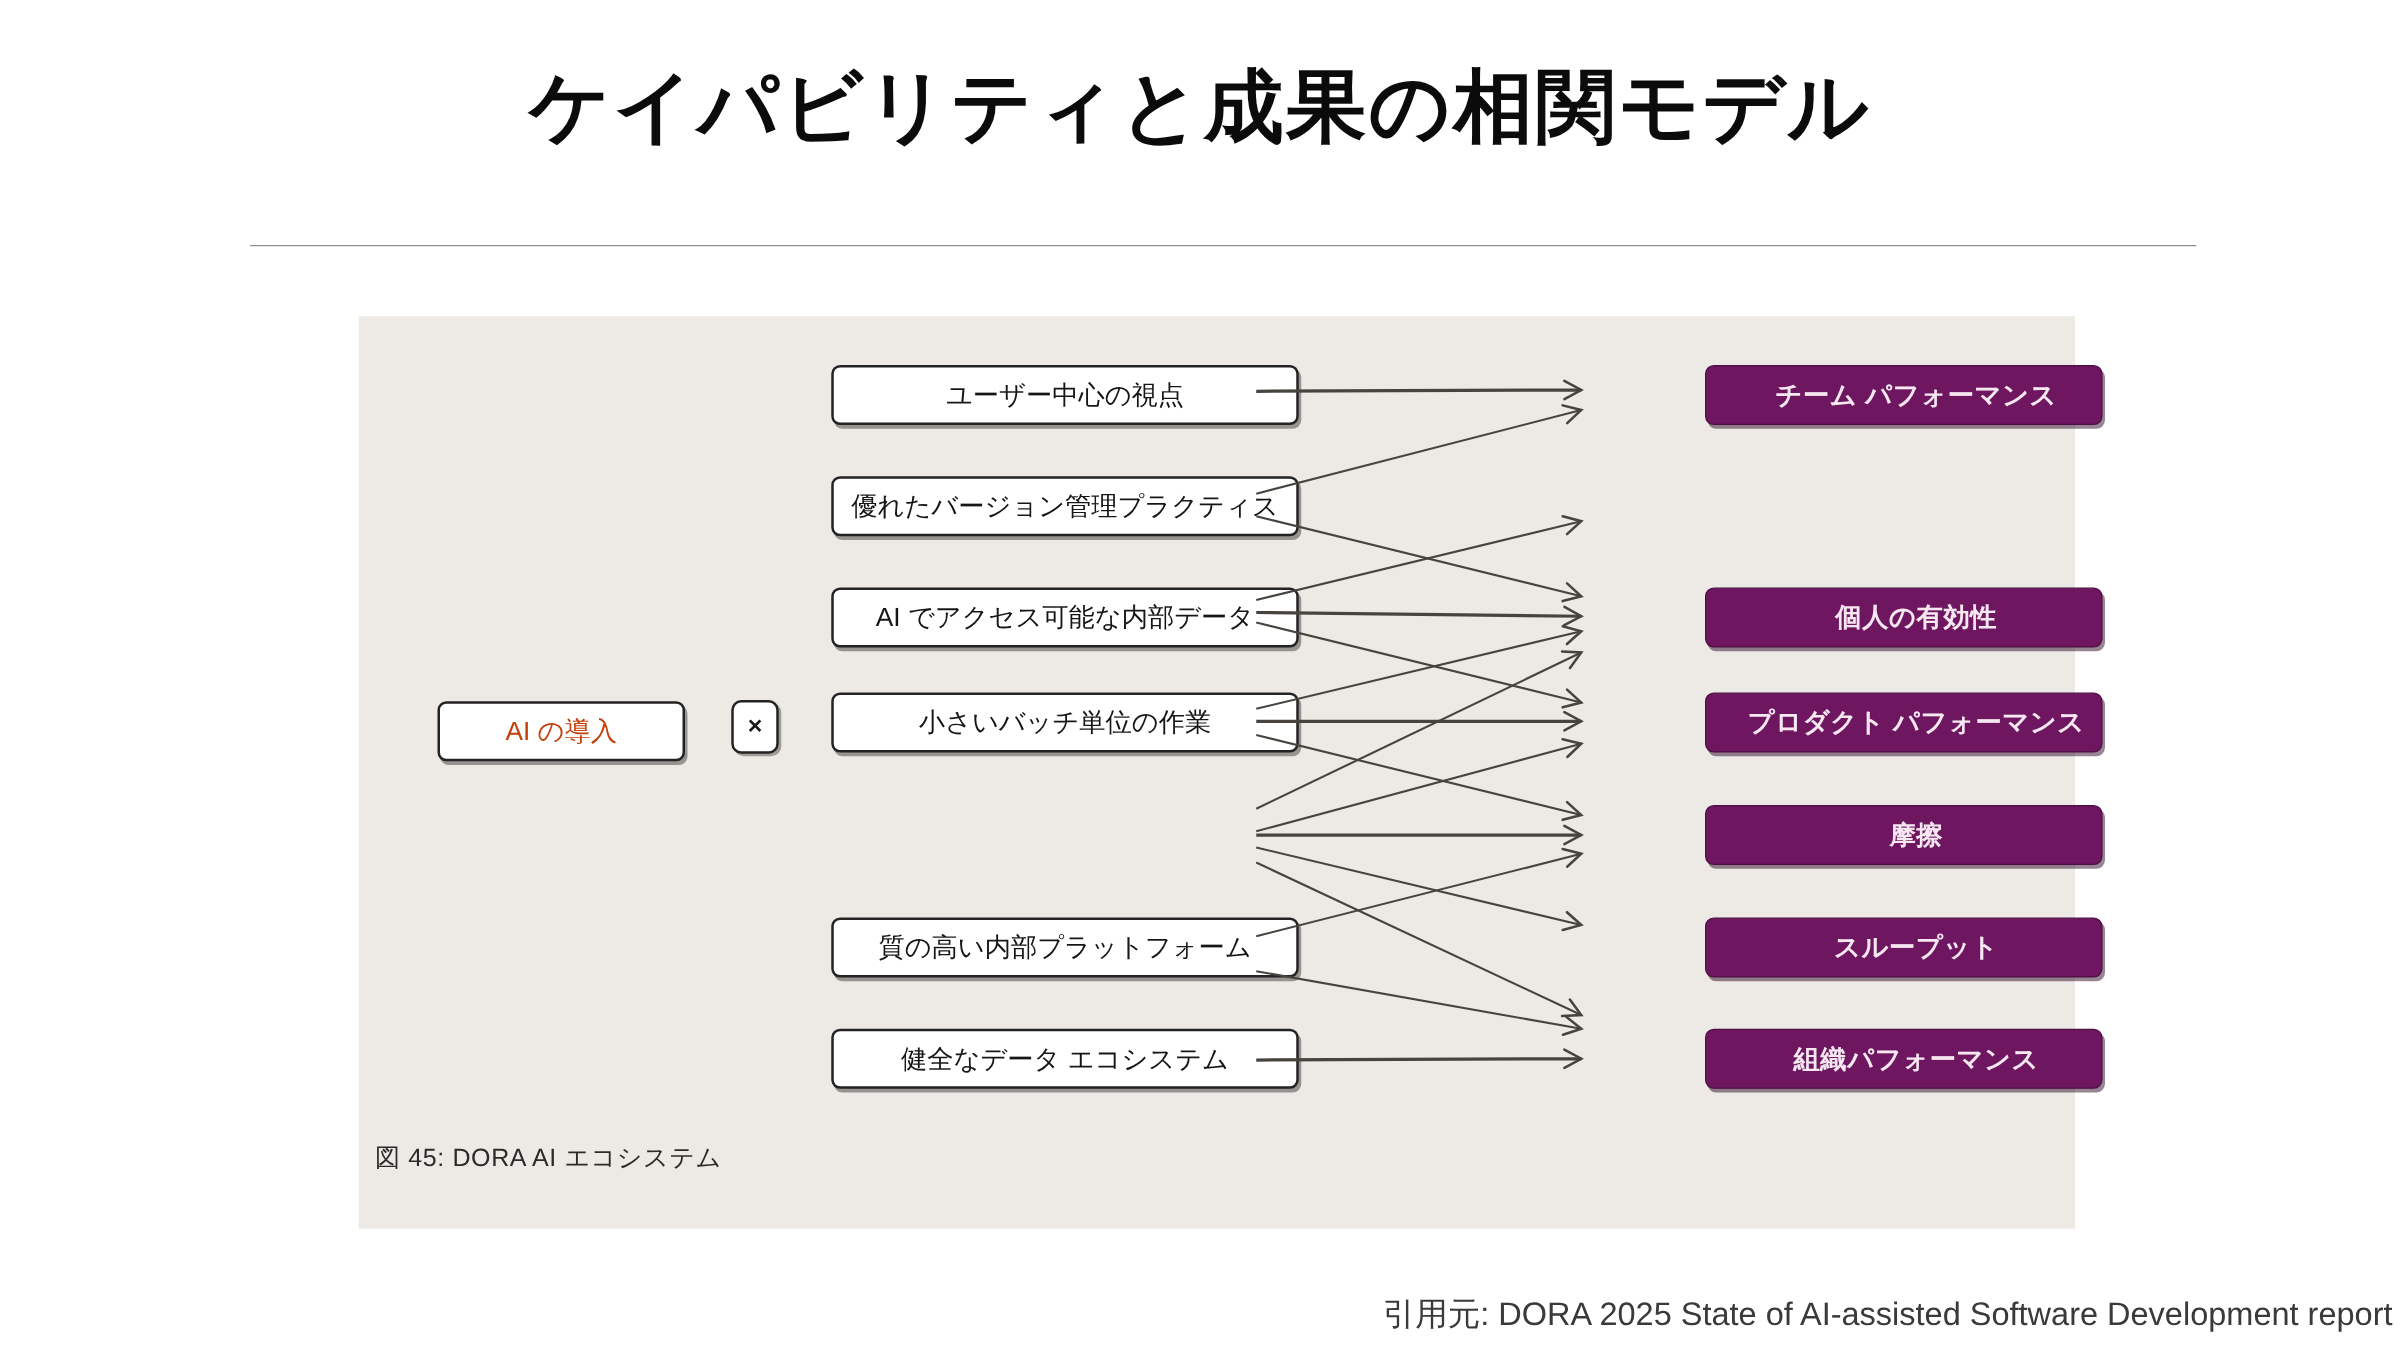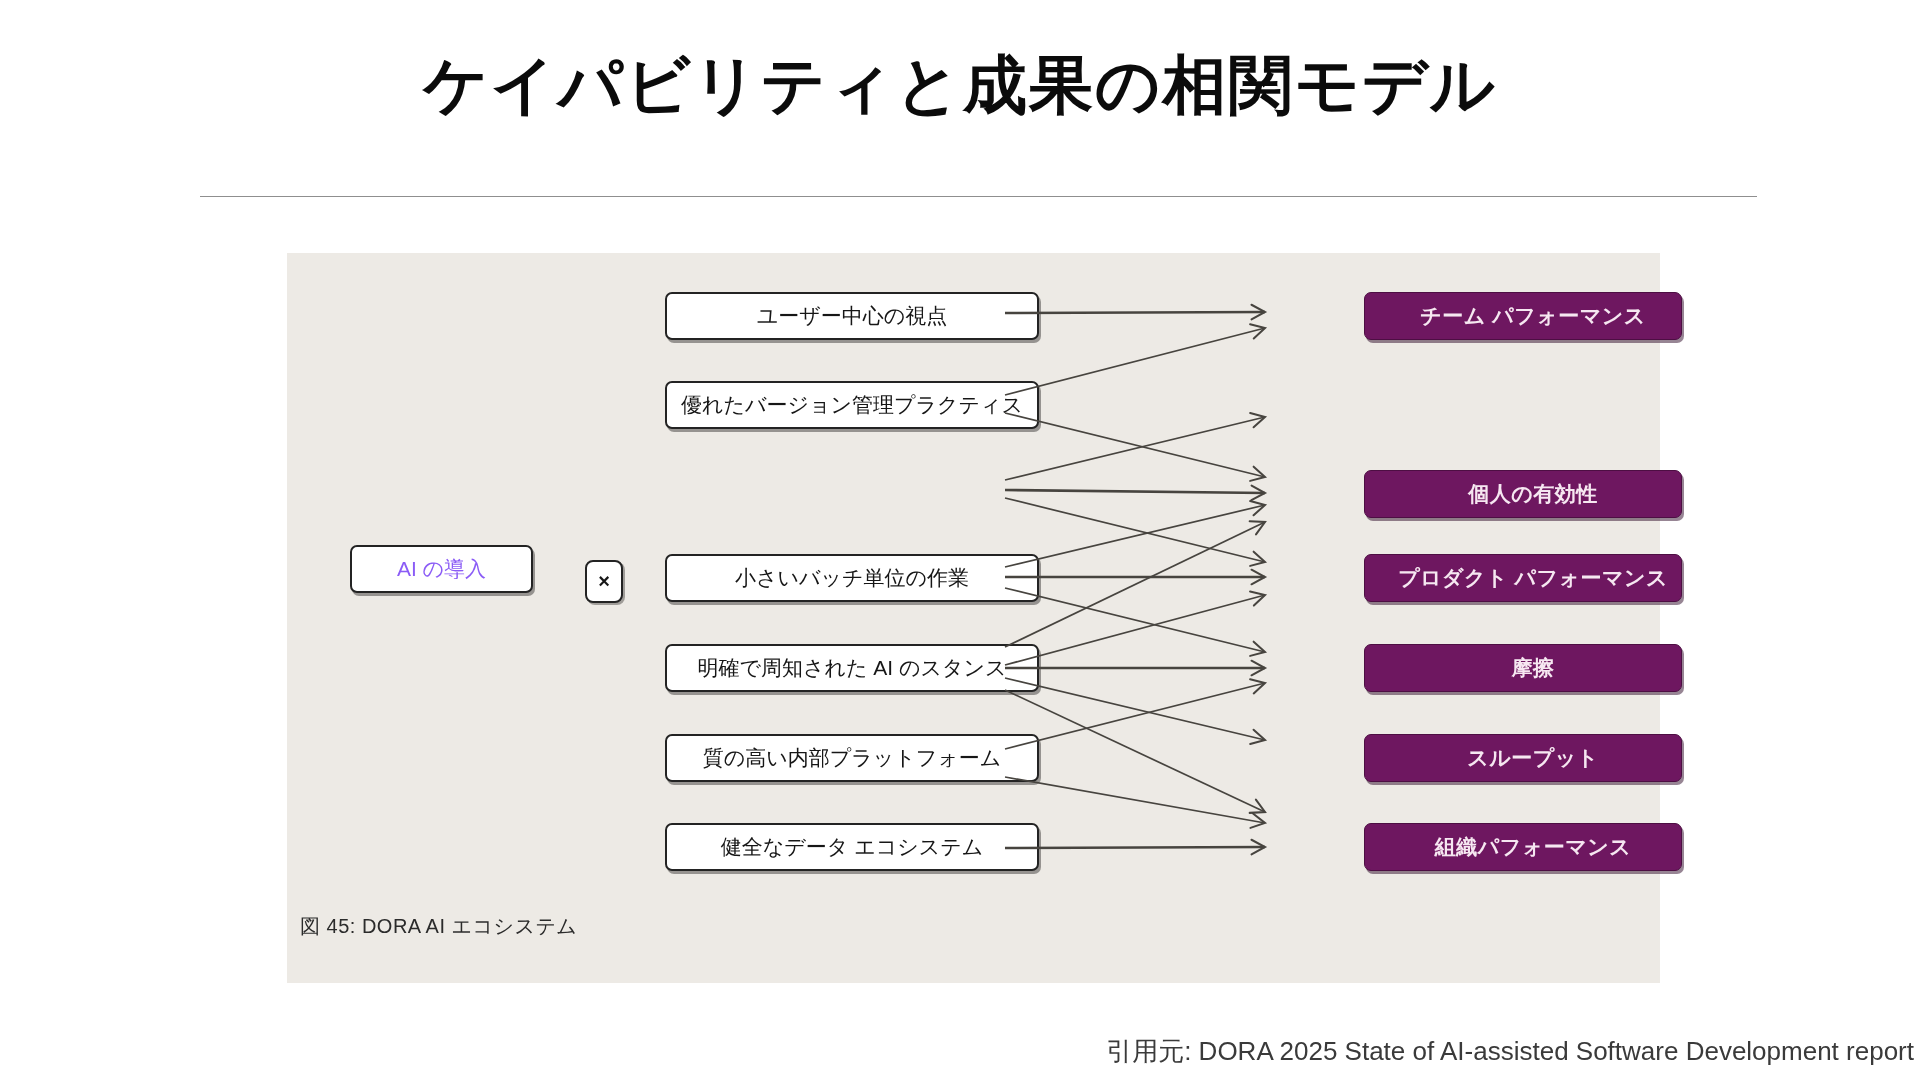--- a/index.html
+++ b/index.html
@@ -27,22 +27,22 @@
     left:330px;width:374px;background:#ffffff;border:2px solid var(--box-border);
     box-shadow:2px 3px 0 rgba(45,43,40,0.45);
     font-size:21px;color:#161616;
   }
   .outbox{
     left:1029px;width:318px;background:var(--outcome-bg);border:1px solid #4d0e43;
     box-shadow:2px 3px 0 rgba(48,12,42,0.5);
     font-size:21px;color:var(--outcome-text);font-weight:bold;letter-spacing:0.5px;padding-left:20px;
   }
   .inputbox{
-    left:15px;top:292px;width:183px;background:#ffffff;border:2px solid var(--box-border);
-    box-shadow:2px 3px 0 rgba(45,43,40,0.45);font-size:21px;color:#8b5cf6;
+    left:15px;top:308px;width:198px;background:#ffffff;border:2px solid var(--box-border);
+    box-shadow:2px 3px 0 rgba(45,43,40,0.45);font-size:21px;color:#c2410c;
   }
   .timesbox{
     left:250px;top:307px;width:38px;height:43px;background:#ffffff;border:2px solid var(--box-border);
     box-shadow:2px 2px 0 rgba(45,43,40,0.4);border-radius:8px;
     font-size:20px;font-weight:bold;color:#161616;
   }
   .arrows{position:absolute;left:0;top:0;width:1373px;height:730px;pointer-events:none;}
   .fig-caption{
     position:absolute;left:13px;top:660px;font-size:20px;color:#2b2b2b;letter-spacing:0.5px;
   }
@@ -60,22 +60,22 @@
 
   <div class="node inputbox">
     <span>AI の導入</span>
   </div>
   <div class="node timesbox">
     <span>×</span>
   </div>
 
   <div class="node capbox" style="top:39px">ユーザー中心の視点</div>
   <div class="node capbox" style="top:128px">優れたバージョン管理プラクティス</div>
+  <div class="node capbox" style="top:217px">AI でアクセス可能な内部データ</div>
   <div class="node capbox" style="top:301px">小さいバッチ単位の作業</div>
-  <div class="node capbox" style="top:391px">明確で周知された AI のスタンス</div>
   <div class="node capbox" style="top:481px">質の高い内部プラットフォーム</div>
   <div class="node capbox" style="top:570px">健全なデータ エコシステム</div>
 
   <div class="node outbox" style="top:39px">チーム パフォーマンス</div>
   <div class="node outbox" style="top:217px">個人の有効性</div>
   <div class="node outbox" style="top:301px">プロダクト パフォーマンス</div>
   <div class="node outbox" style="top:391px">摩擦</div>
   <div class="node outbox" style="top:481px">スループット</div>
   <div class="node outbox" style="top:570px">組織パフォーマンス</div>
 

